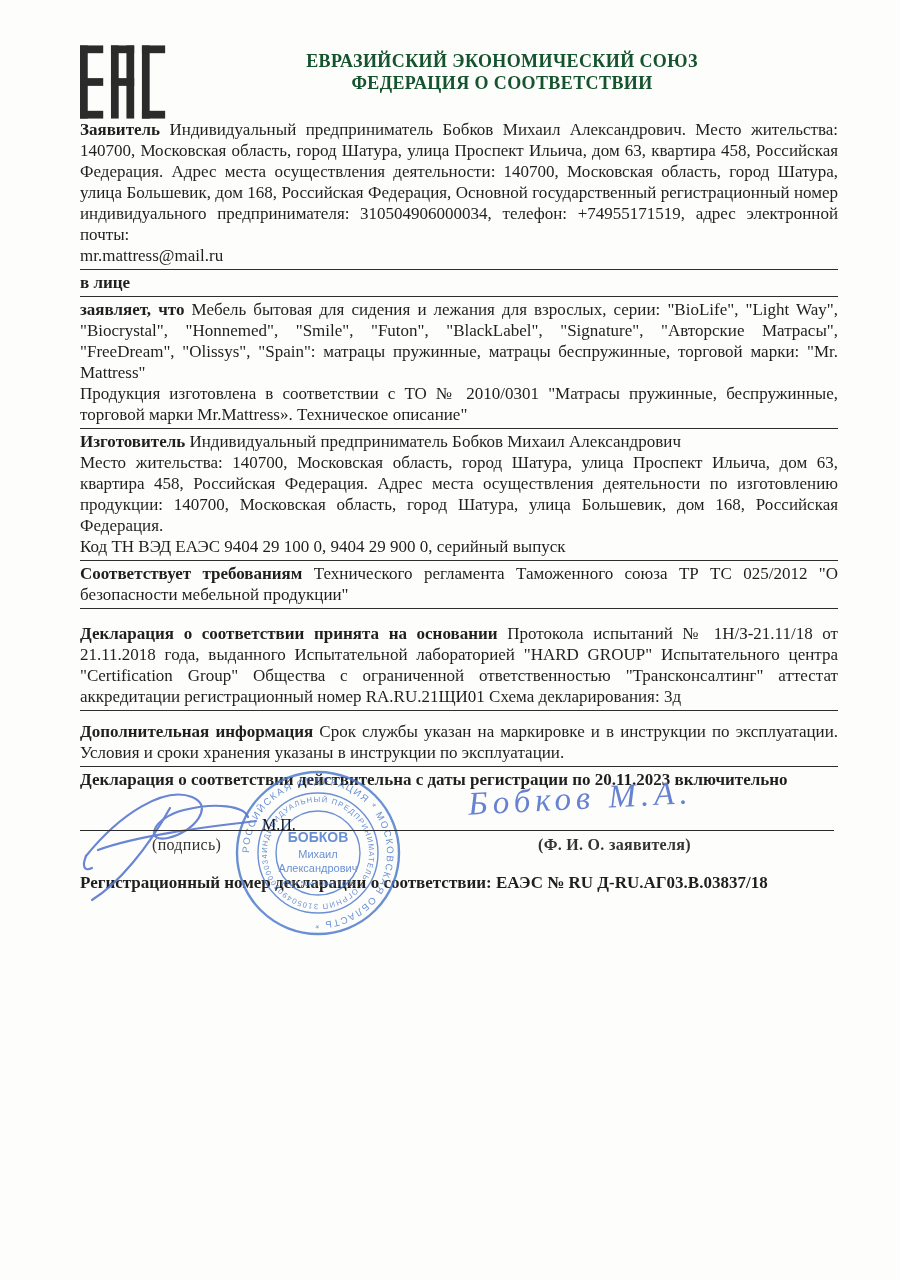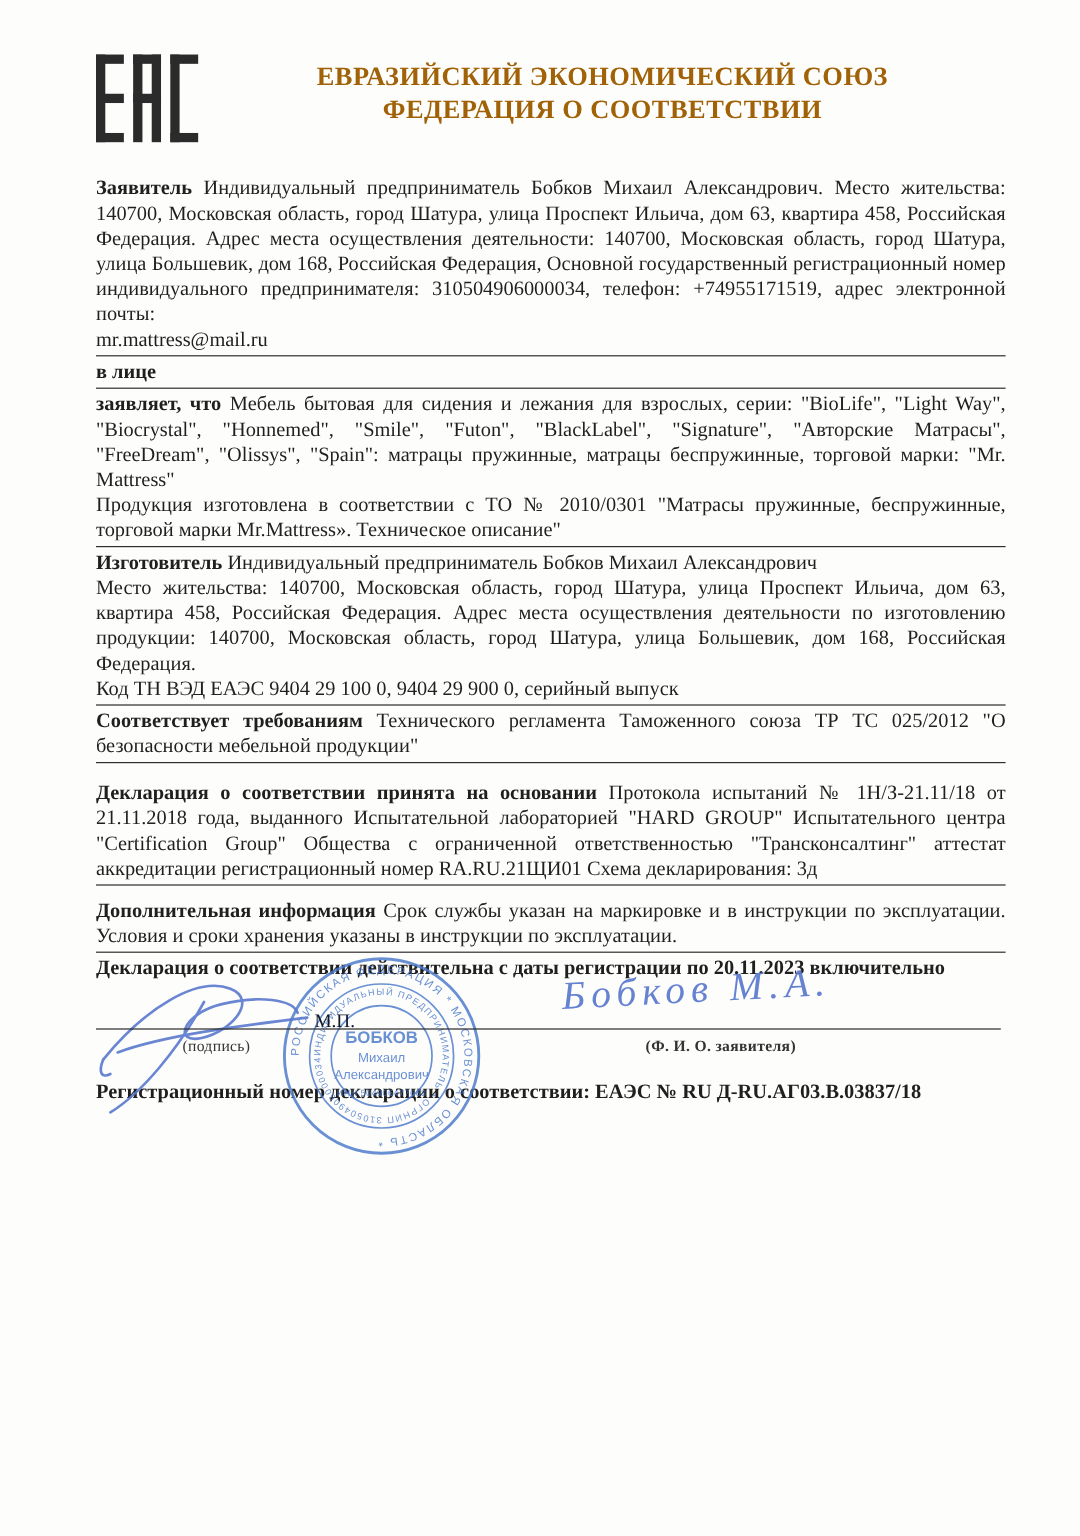--- a/index.html
+++ b/index.html
@@ -4,37 +4,37 @@
 <style>
   html,body{margin:0;padding:0;background:#d9d9d9;}
   .page{position:relative;width:900px;height:1280px;margin:0 auto;background:#fdfdfb;
         font-family:"Liberation Serif",serif;color:#1f1f1f;overflow:hidden;
         box-shadow:0 0 6px rgba(0,0,0,.25);}
   .content{position:absolute;left:80px;top:42px;width:758px;}
 
   
   .header{display:flex;align-items:flex-start;}
   .eac-logo{width:86px;height:74px;flex:0 0 auto;margin-top:3px;}
-  .titles{flex:1;text-align:center;font-weight:bold;font-size:22px;line-height:1.22;
-          padding-top:9px;letter-spacing:.4px;color:#a16207;}
+  .titles{flex:1;text-align:center;font-weight:bold;font-size:18px;line-height:1.22;
+          padding-top:9px;letter-spacing:.4px;color:#14532d;}
 
   
-  .body{margin-top:27px;font-size:17px;line-height:21px;text-align:justify;}
+  .body{font-size:17px;line-height:21px;text-align:justify;}
   .body p{margin:0;}
   b.lbl{font-weight:bold;}
   .ownline{display:block;}
   hr.divider{border:none;border-top:1.6px solid #2e2e2e;margin:3px 0 2px 0;}
   hr.gap-b{margin-bottom:14px;}
   hr.gap-s{margin-bottom:10px;}
   .boldline{font-weight:bold;}
 
   
   .sig-area{position:relative;height:68px;margin-top:2px;}
   .sig-line{position:absolute;left:0;right:4px;top:38px;border-top:1.4px solid #2a2a2a;z-index:3;}
-  .cap{position:absolute;top:42px;font-size:13px;color:#333;z-index:3;letter-spacing:.3px;}
+  .cap{position:absolute;top:42px;font-size:16px;color:#333;z-index:3;letter-spacing:.3px;}
   .cap-sign{left:72px;}
   .cap-fio{left:458px;font-weight:bold;}
   .mp{position:absolute;left:182px;top:22px;font-size:16px;color:#0f172a;z-index:3;}
   .handwriting{position:absolute;left:388px;top:-4px;font-style:italic;font-size:33px;
                letter-spacing:5px;color:#5a79cf;transform:rotate(-3deg);opacity:.92;z-index:2;
                font-family:"Liberation Serif",serif;white-space:nowrap;}
   .autograph{position:absolute;left:-8px;top:-12px;z-index:2;}
   .stamp{position:absolute;left:153px;top:-24px;width:170px;height:170px;opacity:.82;z-index:1;}
   .ring-text{font-family:"Liberation Sans",sans-serif;font-size:9.6px;letter-spacing:1.6px;fill:#4b79cc;}
   .ring-text2{font-family:"Liberation Sans",sans-serif;font-size:7.6px;letter-spacing:1.1px;fill:#4b79cc;}

